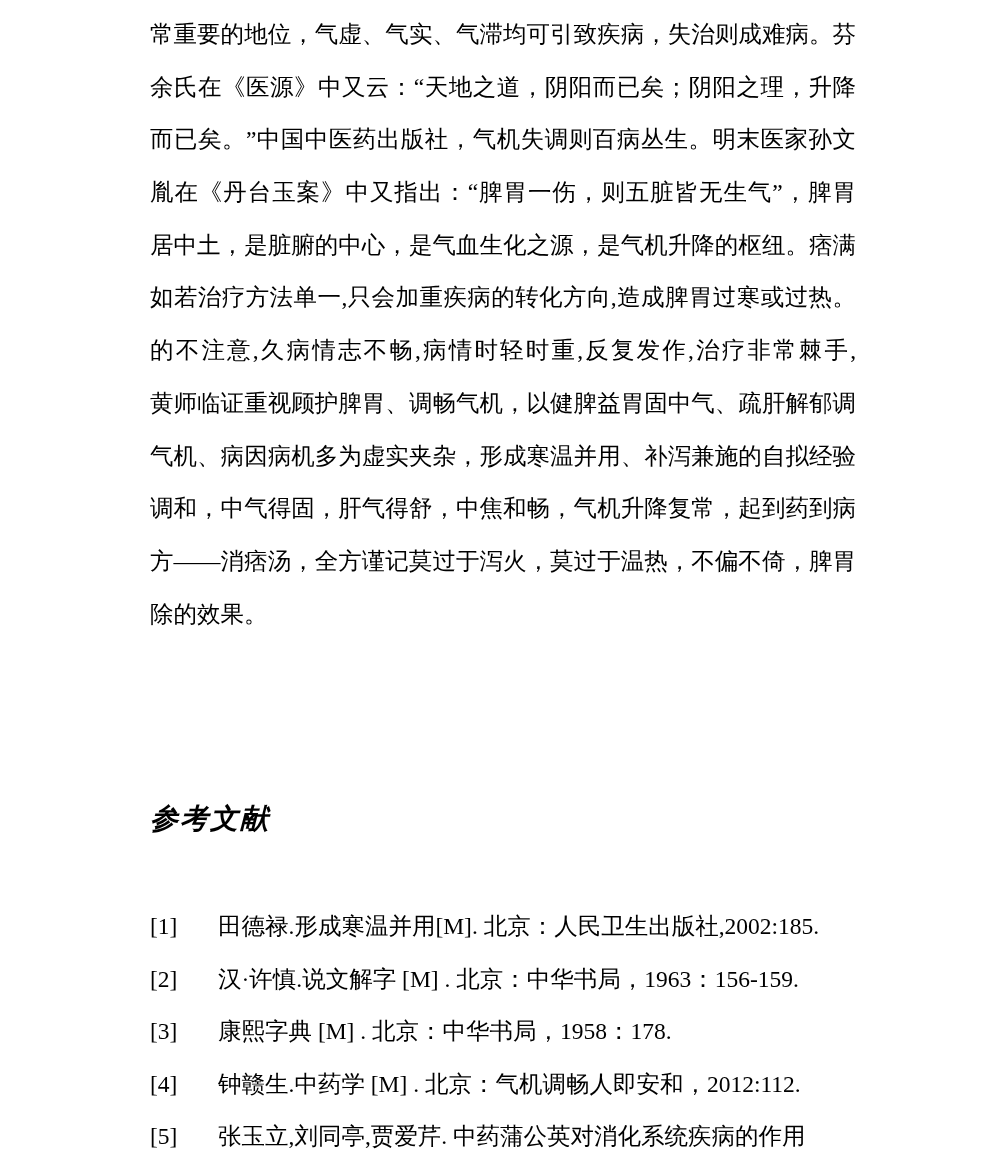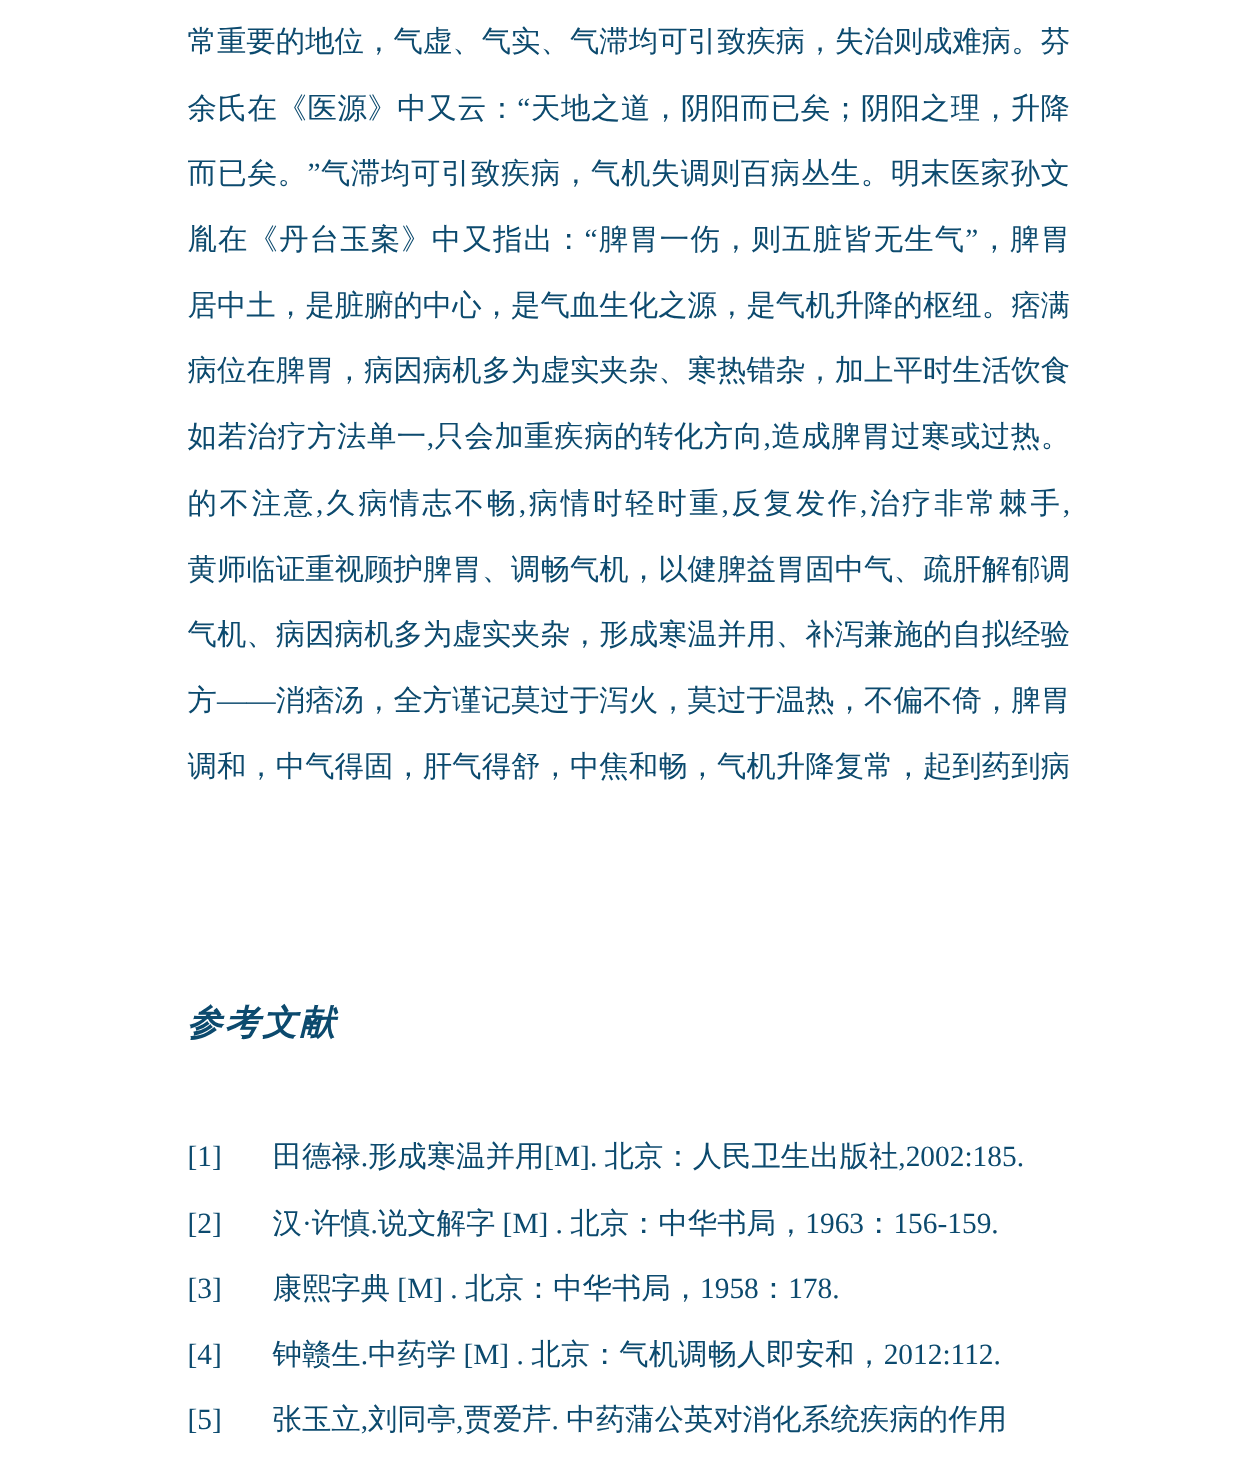--- a/index.html
+++ b/index.html
@@ -7,21 +7,21 @@
     padding: 0;
     background: #ffffff;
   }
   .page {
     position: relative;
     width: 1000px;
     height: 1172px;
     background: #ffffff;
     overflow: hidden;
     font-family: "Liberation Serif", "DejaVu Serif", serif;
-    color: #0c4a6e;
+    color: #000000;
   }
   .body-text {
     position: absolute;
     left: 150px;
     top: 8px;
     width: 706px;
   }
   .body-line {
     font-size: 23.5px;
     height: 52.7px;
@@ -69,30 +69,30 @@
   }
 </style>
 </head>
 <body>
 
 <div class="page">
 
   <div class="body-text">
     <div class="body-line">常重要的地位，气虚、气实、气滞均可引致疾病，失治则成难病。芬</div>
     <div class="body-line">余氏在《医源》中又云：“天地之道，阴阳而已矣；阴阳之理，升降</div>
-    <div class="body-line">而已矣。”气滞均可引致疾病，气机失调则百病丛生。明末医家孙文</div>
+    <div class="body-line">而已矣。”中国中医药出版社，气机失调则百病丛生。明末医家孙文</div>
     <div class="body-line">胤在《丹台玉案》中又指出：“脾胃一伤，则五脏皆无生气”，脾胃</div>
     <div class="body-line">居中土，是脏腑的中心，是气血生化之源，是气机升降的枢纽。痞满</div>
-    <div class="body-line">病位在脾胃，病因病机多为虚实夹杂、寒热错杂，加上平时生活饮食</div>
     <div class="body-line">如若治疗方法单一,只会加重疾病的转化方向,造成脾胃过寒或过热。</div>
     <div class="body-line">的不注意,久病情志不畅,病情时轻时重,反复发作,治疗非常棘手,</div>
     <div class="body-line">黄师临证重视顾护脾胃、调畅气机，以健脾益胃固中气、疏肝解郁调</div>
     <div class="body-line">气机、病因病机多为虚实夹杂，形成寒温并用、补泻兼施的自拟经验</div>
+    <div class="body-line">调和，中气得固，肝气得舒，中焦和畅，气机升降复常，起到药到病</div>
     <div class="body-line">方——消痞汤，全方谨记莫过于泻火，莫过于温热，不偏不倚，脾胃</div>
-    <div class="body-line">调和，中气得固，肝气得舒，中焦和畅，气机升降复常，起到药到病</div>
+    <div class="body-line last-line">除的效果。</div>
   </div>
 
   <div class="ref-heading">参考文献</div>
 
   <div class="refs">
     <div class="ref-row">
       <span class="ref-marker">[1]</span>
       <span class="ref-text">田德禄.形成寒温并用[M]. 北京：人民卫生出版社,2002:185.</span>
     </div>
     <div class="ref-row">

